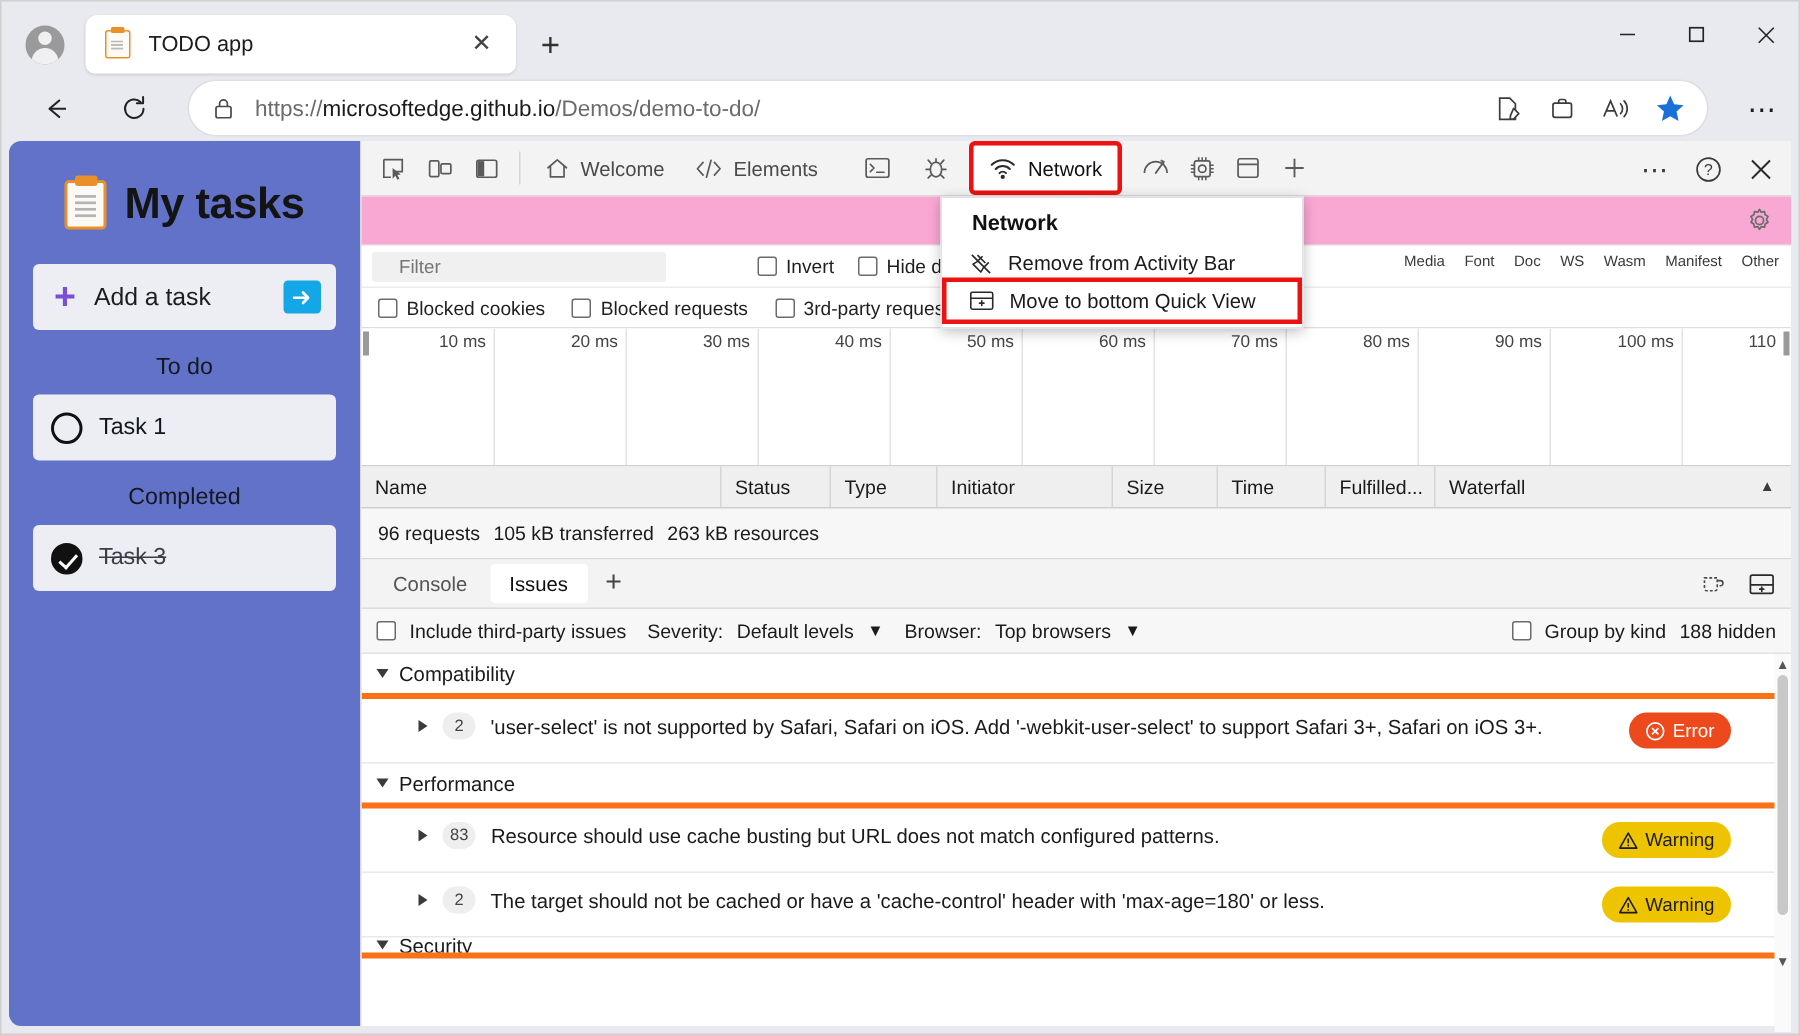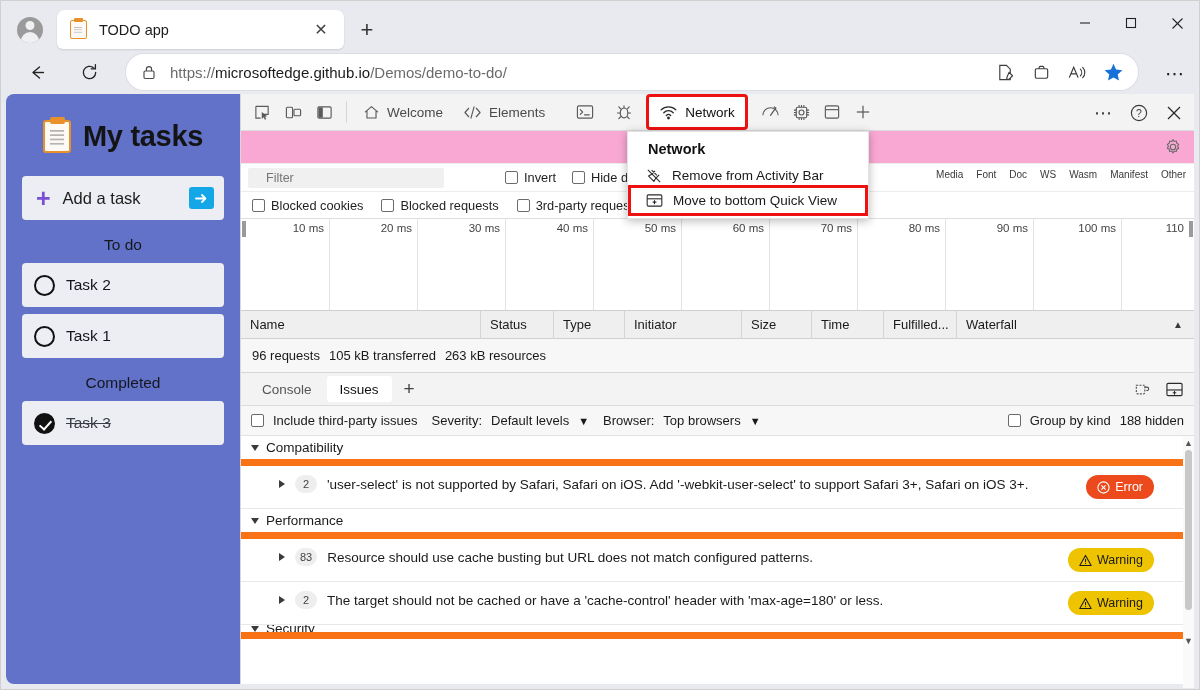--- a/index.html
+++ b/index.html
@@ -251,21 +251,21 @@
   .qv-right{ position:absolute; right:6px; top:3px; display:flex; gap:4px;}
   .qv-right > div{ width:28px;height:26px;display:flex;align-items:center;justify-content:center;}
   .issues-toolbar{
     height:30px; display:flex; align-items:center; gap:9px; padding:0 10px;
     font-size:13px; color:#1a1a1a; border-bottom:1px solid #e2e2e2; position:relative;
     background:#f7f7f7;
   }
   .issues-right{ position:absolute; right:10px; display:flex; align-items:center; gap:9px;}
   .issue-group{
     height:30px; display:flex; align-items:center; gap:7px; padding-left:10px;
-    font-size:13.5px; color:#1a1a1a; border-bottom:7px solid #f97316;
+    font-size:13.5px; color:#1a1a1a; border-bottom:4px solid #f97316;
   }
   .caret-d{ width:0;height:0;border-left:4.5px solid transparent;border-right:4.5px solid transparent;
     border-top:6px solid #3a3a3a;}
   .caret-r{ width:0;height:0;border-top:4.5px solid transparent;border-bottom:4.5px solid transparent;
     border-left:6px solid #3a3a3a;}
   .issue-row{
     display:flex; align-items:flex-start; gap:10px; padding:9px 0 9px 36px;
     border-bottom:1px solid #e8e8e8; position:relative; font-size:13.5px; color:#1a1a1a;
   }
   .issue-row .caret-r{ position:absolute; left:38px; top:14px;}
@@ -409,24 +409,20 @@
       <div class="plus">+</div>
       <div class="add-label">Add a task</div>
       <div class="arrow-btn">
         <svg width="13" height="11" viewBox="0 0 13 11">
             <path d="M1 5.5h9 M7 2 l3.4 3.5 L7 9" fill="none" stroke="#fff" stroke-width="1.8" stroke-linecap="round" stroke-linejoin="round"></path>
           </svg>
       </div>
     </div>
 
     <div class="section-title">To do</div>
-    <div class="task">
-      <div class="circ"></div>
-      <div class="task-label">Task 2</div>
-    </div>
     <div class="task">
       <div class="circ"></div>
       <div class="task-label">Task 1</div>
     </div>
 
     <div class="section-title">Completed</div>
     <div class="task">
       <div class="circ done"></div>
       <div class="task-label strike">Task 3</div>
     </div>

